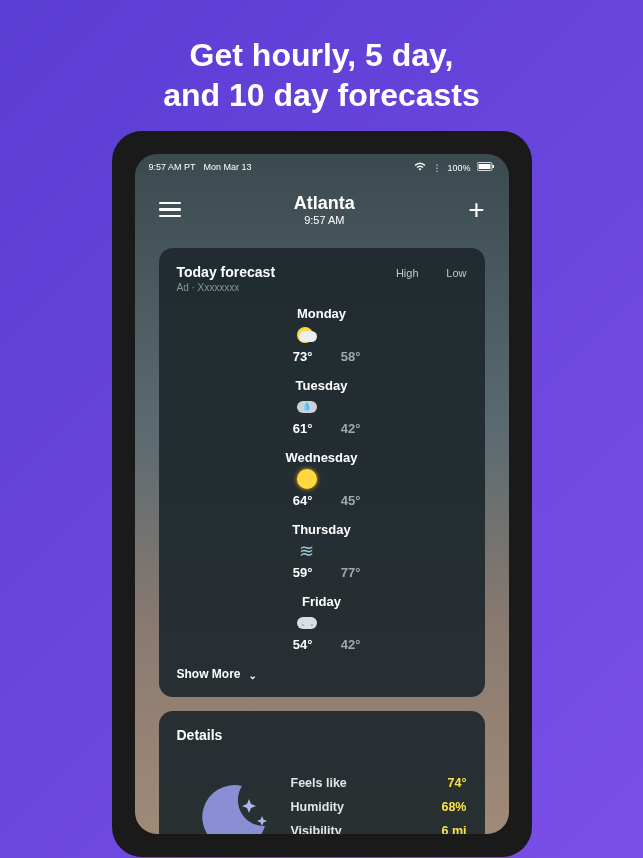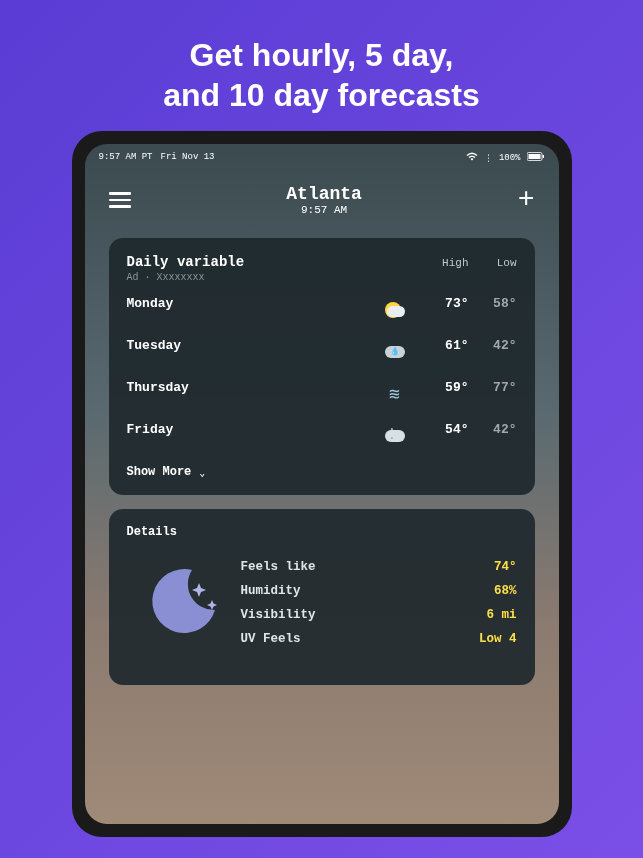--- a/index.html
+++ b/index.html
@@ -13,27 +13,26 @@
     }
     .promo-text {
       color: white;
       text-align: center;
       font-size: 32px;
       font-weight: 700;
       padding: 35px 20px 16px;
       line-height: 1.25;
     }
     .tablet {
-      width: 500px;
+      width: 420px;
       margin: 0 auto;
       background: #1a1a1a;
       border-radius: 30px;
-      padding: 13px;
+      padding: 23px;
       position: relative;
-      font-family: Liberation Mono, monospace;
     }
     .screen {
       background: linear-gradient(180deg, #3a4a4f 0%, #5a6a70 40%, #8a7a70 70%, #a08a78 100%);
       border-radius: 22px;
       overflow: hidden;
       height: 680px;
       position: relative;
     }
     .status-bar {
       display: flex;
@@ -106,21 +105,23 @@
       color: #c0c8cc;
     }
     .hl-header span { width: 30px; text-align: right; }
     .ad-label {
       font-size: 10px;
       color: #8a9599;
       margin-bottom: 6px;
     }
     .forecast-row {
       display: flex;
+      align-items: center;
       padding: 7px 0;
+      flex-direction: column;
     }
     .day-name {
       flex: 1;
       font-size: 13px;
       font-weight: 600;
     }
     .weather-icon {
       width: 28px;
       height: 28px;
       display: flex;
@@ -142,23 +143,23 @@
       gap: 8px;
       font-size: 12px;
       font-weight: 600;
       margin-top: 8px;
       cursor: pointer;
     }
     .chevron {
       font-size: 10px;
     }
     .details-title {
-      font-size: 12px;
+      font-size: 14px;
       font-weight: 700;
-      margin-bottom: 16px;
+      margin-bottom: 28px;
     }
     .details-content {
       display: flex;
       gap: 4px;
       margin-bottom: 18px;
     }
     .moon-container {
       width: 110px;
       display: flex;
       align-items: center;
@@ -202,21 +203,21 @@
   <span>Get hourly, 5 day,</span><br>
   <span>and 10 day forecasts</span>
 </div>
 
 <div class="tablet">
   <div class="screen">
 
     <div class="status-bar">
       <div class="status-left">
         <span>9:57 AM PT</span>
-        <span>Fri Nov 13</span>
+        <span>Mon Mar 13</span>
       </div>
       <div class="status-right">
         <span>
           <svg width="12" height="9" viewBox="0 0 12 9">
               <path d="M6 8.5 L4.5 7 Q6 5.5 7.5 7 Z M2.5 5 Q6 2 9.5 5 L8.5 6 Q6 3.8 3.5 6 Z M0.5 3 Q6 -2 11.5 3 L10.5 4 Q6 0 1.5 4 Z" fill="white"></path>
             </svg>
         </span>
         <span style="font-size:9px;">⋮</span>
         <span>100%</span>
         <span>
@@ -237,21 +238,21 @@
       </div>
       <div class="location-header">
         <div class="location-name">Atlanta</div>
         <div class="location-time">9:57 AM</div>
       </div>
       <div class="plus-icon">+</div>
     </div>
 
     <div class="card">
       <div class="forecast-header">
-        <div class="forecast-title">Daily variable</div>
+        <div class="forecast-title">Today forecast</div>
         <div class="hl-header">
           <span>High</span>
           <span>Low</span>
         </div>
       </div>
       <div class="ad-label">Ad · Xxxxxxxx</div>
 
       <div class="forecast-row">
         <div class="day-name">Monday</div>
         <div class="weather-icon">
@@ -273,20 +274,30 @@
               <div class="icon-cloud-r"></div>
               <div class="icon-drops">💧</div>
             </div>
         </div>
         <div class="temps">
             <span>61°</span>
             <span class="temp-low">42°</span>
           </div>
       </div>
 
+      <div class="forecast-row">
+        <div class="day-name">Wednesday</div>
+        <div class="weather-icon">
+          <div class="icon-sunny"></div>
+        </div>
+        <div class="temps">
+            <span>64°</span>
+            <span class="temp-low">45°</span>
+          </div>
+      </div>
 
       <div class="forecast-row">
         <div class="day-name">Thursday</div>
         <div class="weather-icon">
           <div class="icon-wind">≋</div>
         </div>
         <div class="temps">
             <span>59°</span>
             <span class="temp-low">77°</span>
           </div>

